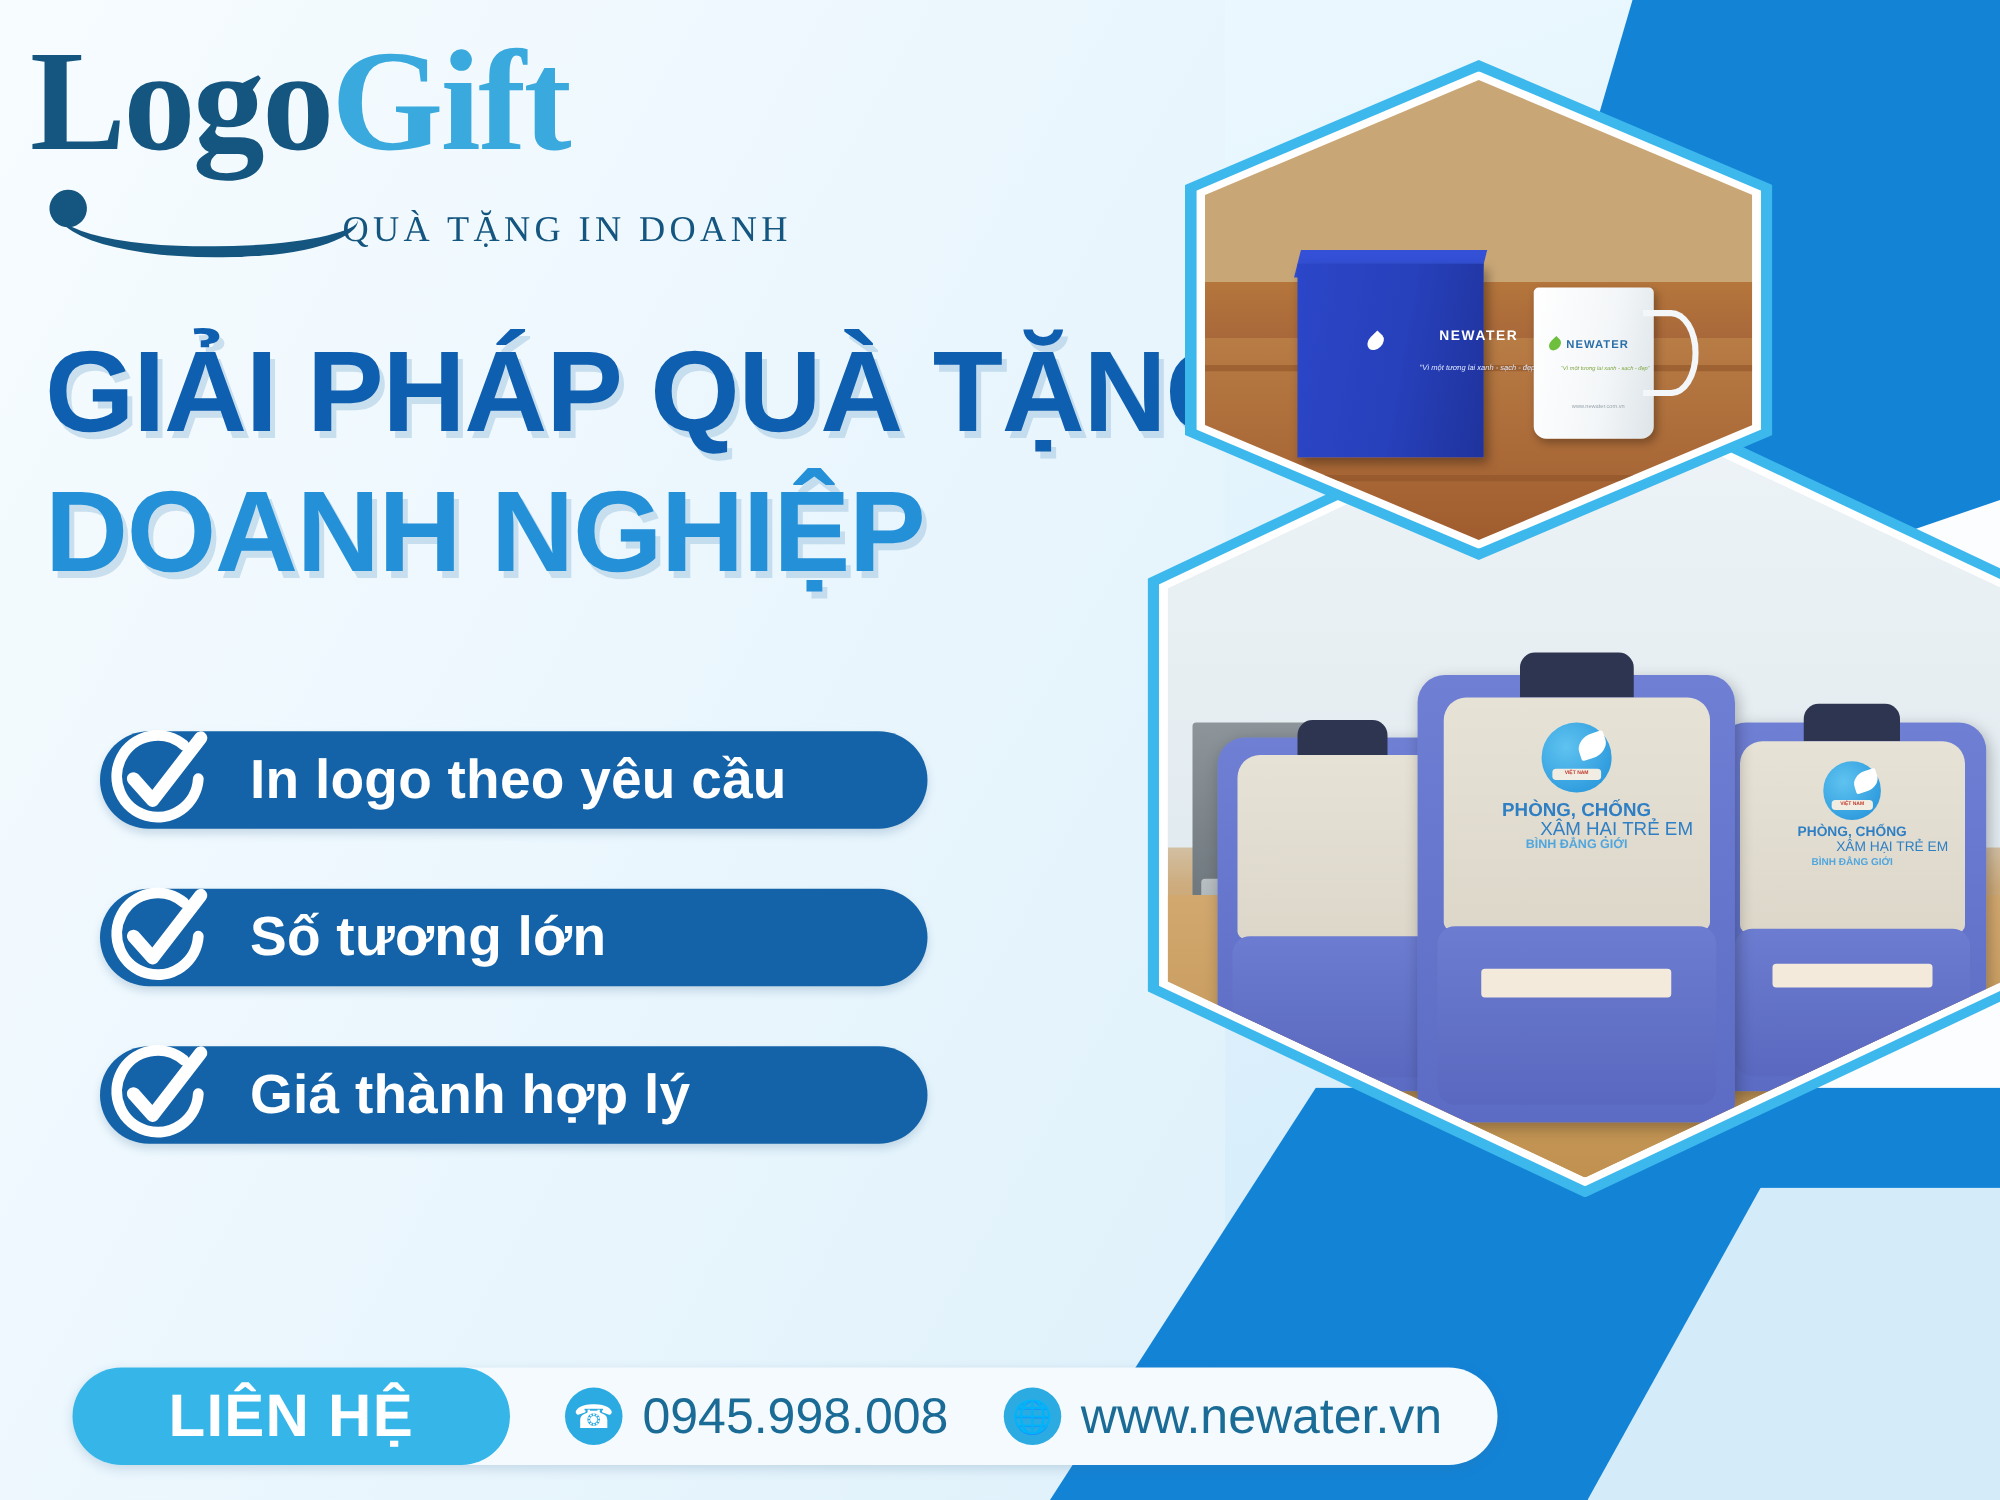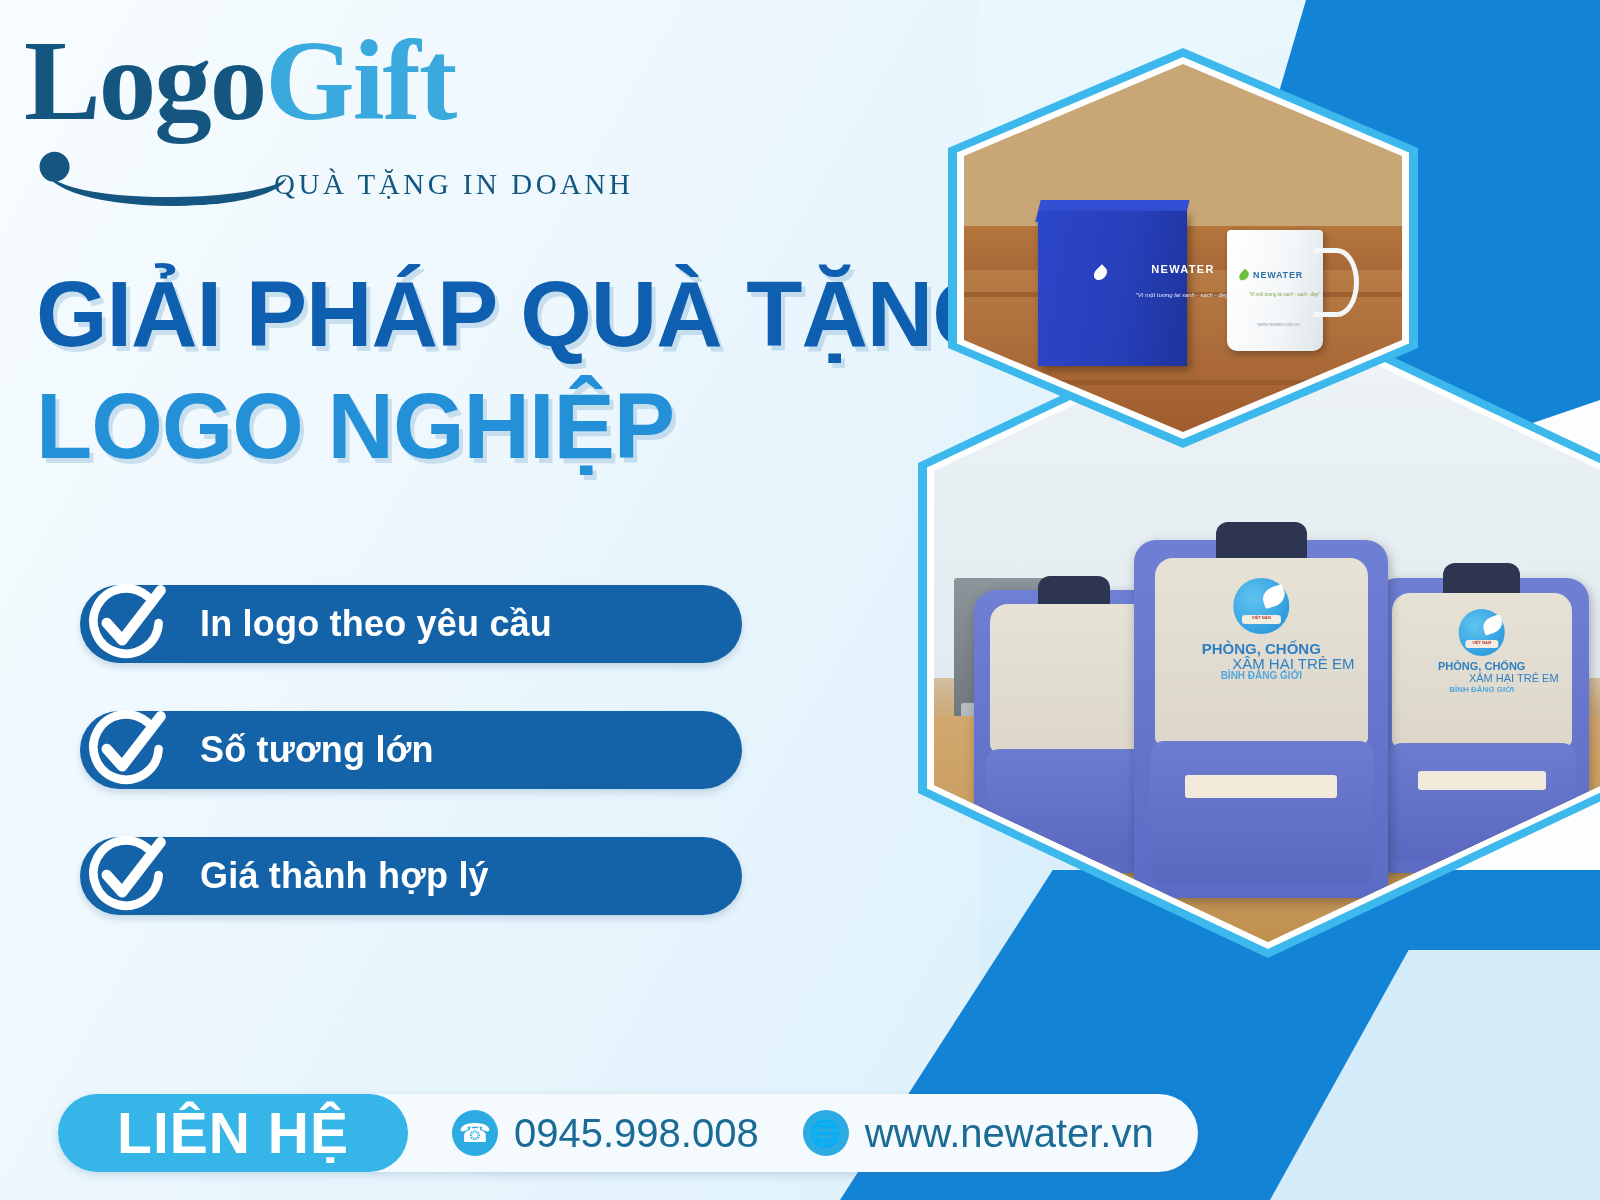--- a/index.html
+++ b/index.html
@@ -75,21 +75,21 @@
   .pill{
     position:relative;height:78px;margin-bottom:48px;
     background:#1463a8;border-radius:44px;
     display:flex;align-items:center;
     box-shadow:0 4px 7px rgba(60,110,150,.22);
   }
   .pill:nth-child(1){width:662px;}
   .pill:nth-child(2){width:662px;}
   .pill:nth-child(3){width:662px;}
   .pill-text{
-    color:#ffffff;font-size:36px;font-weight:bold;
+    color:#ffffff;font-size:44px;font-weight:bold;
     margin-left:120px;white-space:nowrap;letter-spacing:.2px;
   }
   .check{
     position:absolute;left:-2px;top:-10px;width:96px;height:96px;
   }
 
   
   .hex{
     position:absolute;
     clip-path:polygon(50% 0%,100% 25%,100% 75%,50% 100%,0% 75%,0% 25%);
@@ -218,21 +218,21 @@
   
   .contact{
     position:absolute;left:58px;bottom:28px;width:1140px;height:78px;
     background:#f4fafd;border-radius:40px;
     box-shadow:0 3px 9px rgba(60,110,150,.22);
     display:flex;align-items:center;
   }
   .contact-label{
     width:350px;height:78px;border-radius:40px;background:#35b5e8;
     display:flex;align-items:center;justify-content:center;
-    color:#fff;font-size:57px;font-weight:bold;letter-spacing:1px;
+    color:#fff;font-size:48px;font-weight:bold;letter-spacing:1px;
     flex:0 0 auto;
   }
   .contact-item{display:flex;align-items:center;margin-left:44px;}
   .circ-icon{
     width:46px;height:46px;border-radius:50%;background:#2cabe2;
     display:flex;align-items:center;justify-content:center;
     color:#fff;font-size:26px;line-height:1;flex:0 0 auto;
   }
   .contact-text{
     margin-left:16px;color:#1a6b96;font-size:40px;font-weight:normal;white-space:nowrap;
@@ -251,21 +251,21 @@
   <div class="bg-pale-bottom"></div>
 
   <div class="logo-wrap">
     <div class="logo-main"><span class="logo-a">Logo</span><span class="logo-b">Gift</span></div>
     <div class="logo-swirl"></div>
     <div class="logo-tag">QUÀ TẶNG IN DOANH</div>
   </div>
 
   <div class="headline">
     <div class="hl-line hl1">GIẢI PHÁP QUÀ TẶNG</div>
-    <div class="hl-line hl2">LOGO NGHIỆP</div>
+    <div class="hl-line hl2">DOANH NGHIỆP</div>
   </div>
 
   <div class="features">
     <div class="pill">
       <svg class="check" viewBox="0 0 100 100">
         <path d="M72 22 A34 34 0 1 0 84 50" fill="none" stroke="#ffffff" stroke-width="9" stroke-linecap="round"></path>
         <path d="M30 50 L46 68 L86 16" fill="none" stroke="#ffffff" stroke-width="11" stroke-linecap="round" stroke-linejoin="round"></path>
       </svg>
       <span class="pill-text">In logo theo yêu cầu</span>
     </div>

